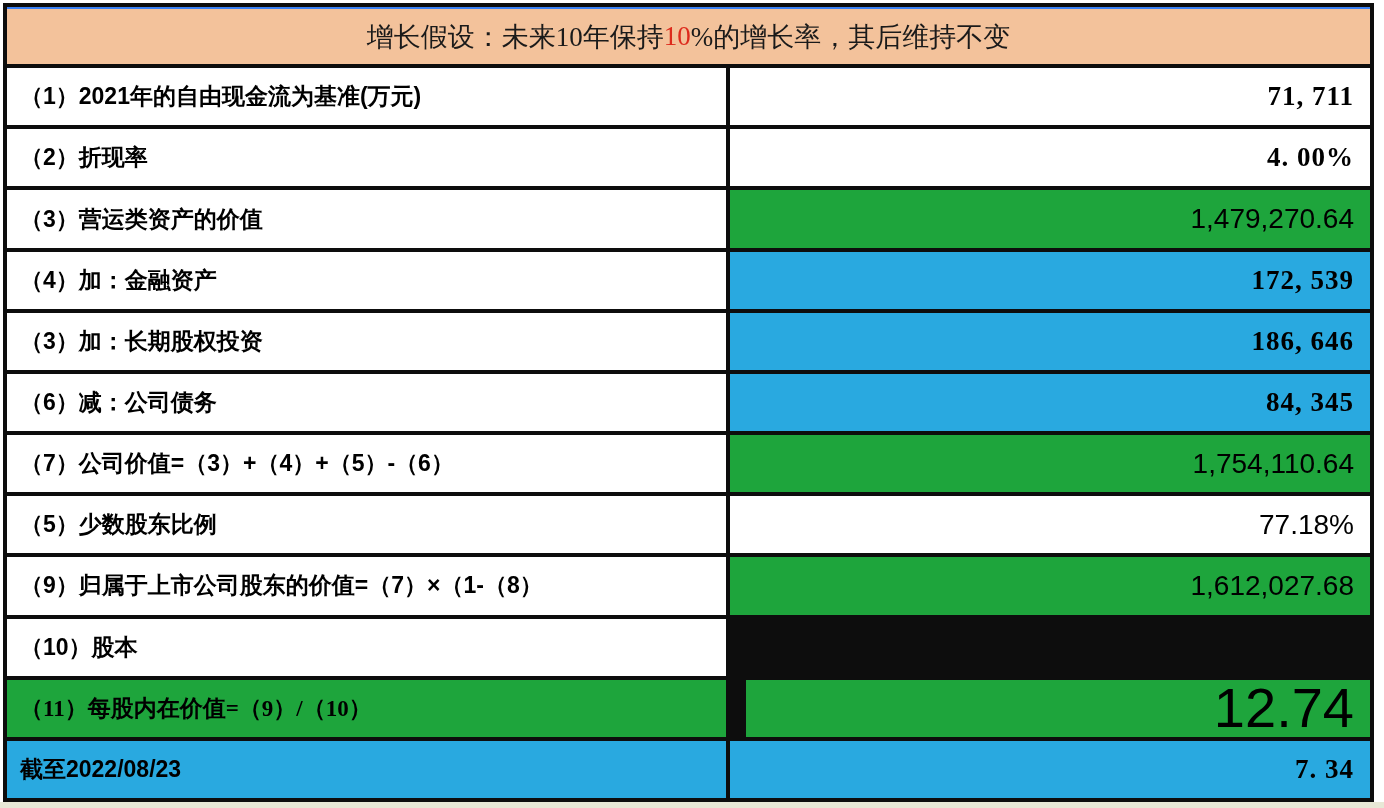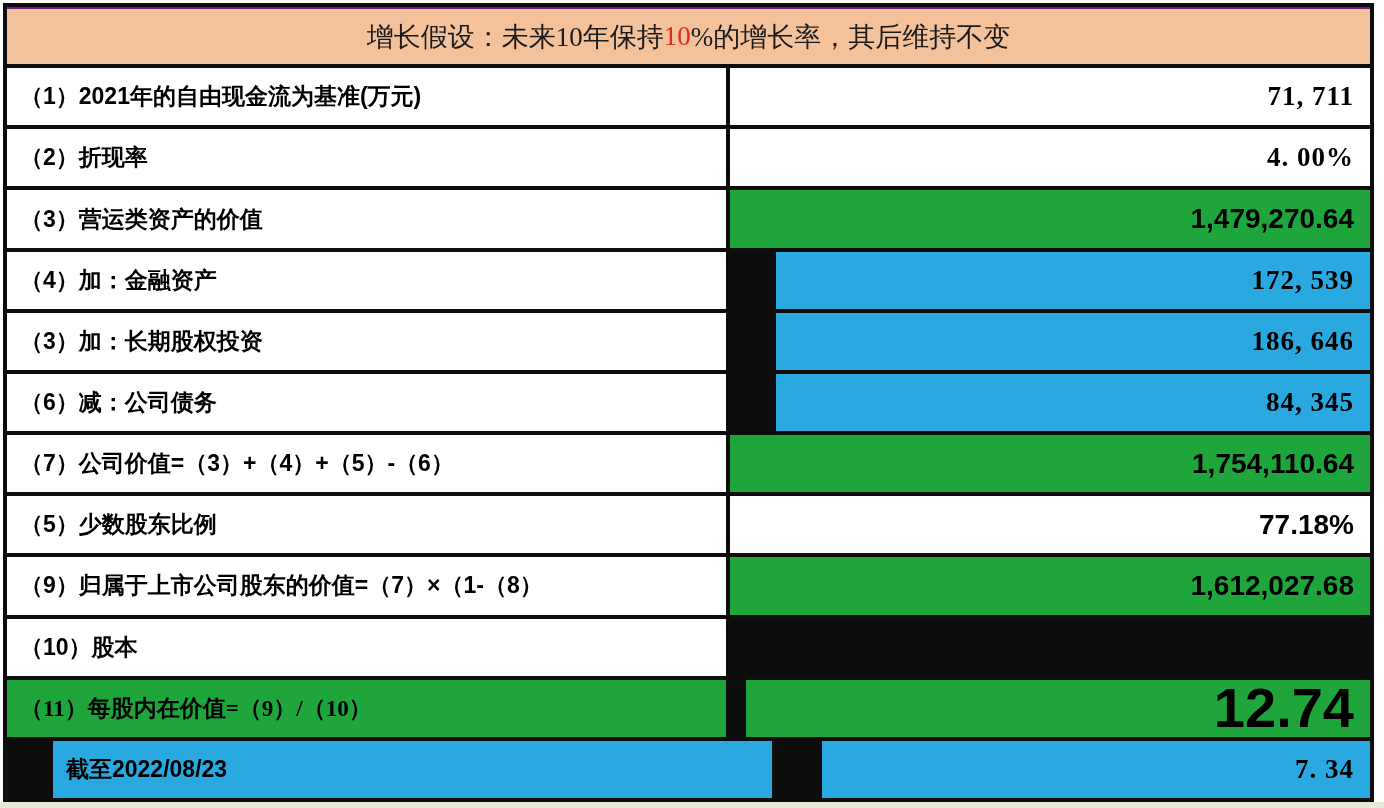--- a/index.html
+++ b/index.html
@@ -33,21 +33,21 @@
   .cell{
     display:flex;
     align-items:center;
     box-sizing:border-box;
     overflow:hidden;
   }
   .header-cell{
     flex:1 1 0;
     justify-content:center;
     background:var(--header_bg,#f3c29b);
-    border-top:2px solid #701a75;
+    border-top:2px solid #3b82f6;
     font-family:"Liberation Serif", serif;
     font-weight:400;
     font-size:27px;
     color:#1a1a1a;
     white-space:nowrap;
   }
   .header-cell .hl{ color:var(--red,#dd2a1c); }
   .label-cell{
     flex:0 0 719px;
     padding-left:13px;
@@ -58,30 +58,30 @@
   }
   .value-cell{
     flex:1 1 0;
     justify-content:flex-end;
     padding-right:16px;
     color:#000;
     white-space:nowrap;
   }
   .bg-white{ background:#ffffff; }
   .bg-green{ background:var(--green,#1ea53c);font-family:Liberation Serif, serif; }
-  .bg-blue{ background:var(--blue,#29a9e0);margin-left:46px; }
+  .bg-blue{ background:var(--blue,#29a9e0); }
   .font-serif{
     font-family:"Liberation Serif", serif;
     font-weight:700;
     font-size:27px;
     letter-spacing:1px;
   }
   .font-sans{
     font-family:"Liberation Sans", sans-serif;
-    font-weight:700;
+    font-weight:400;
     font-size:28px;
     letter-spacing:0;
   }
   .font-sans.large{
     font-size:56px;
     line-height:1;
     margin-left:16px;
   }
   .bottom-strip{
     position:absolute;

